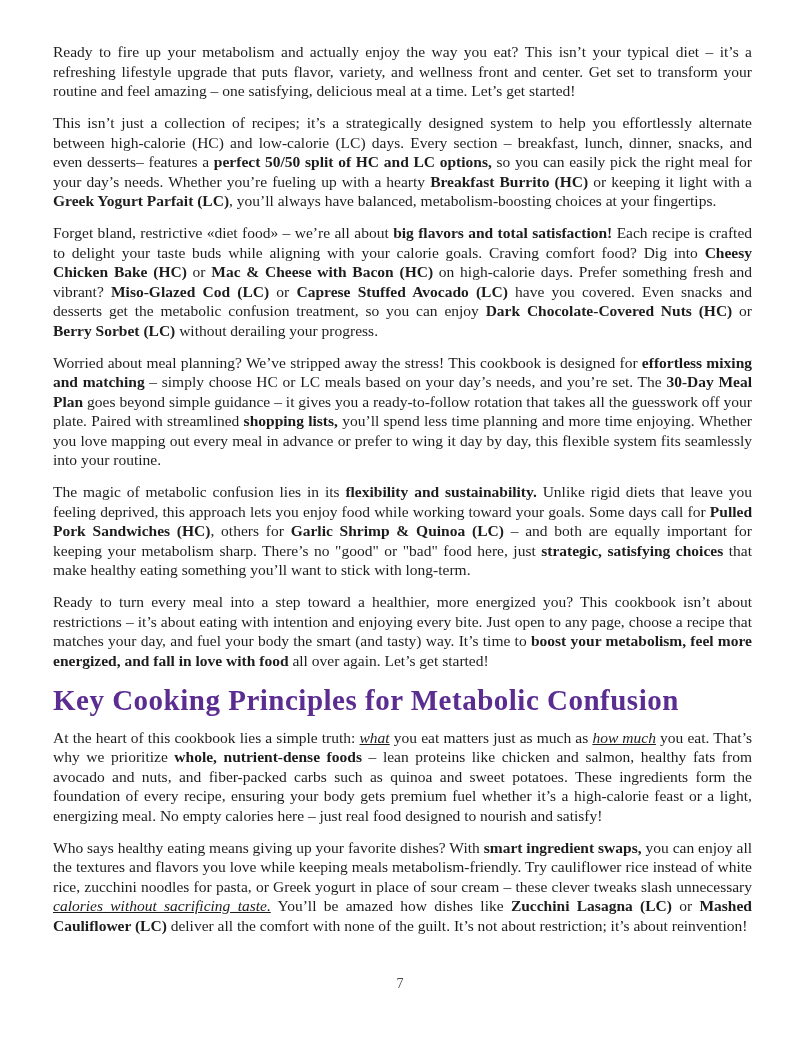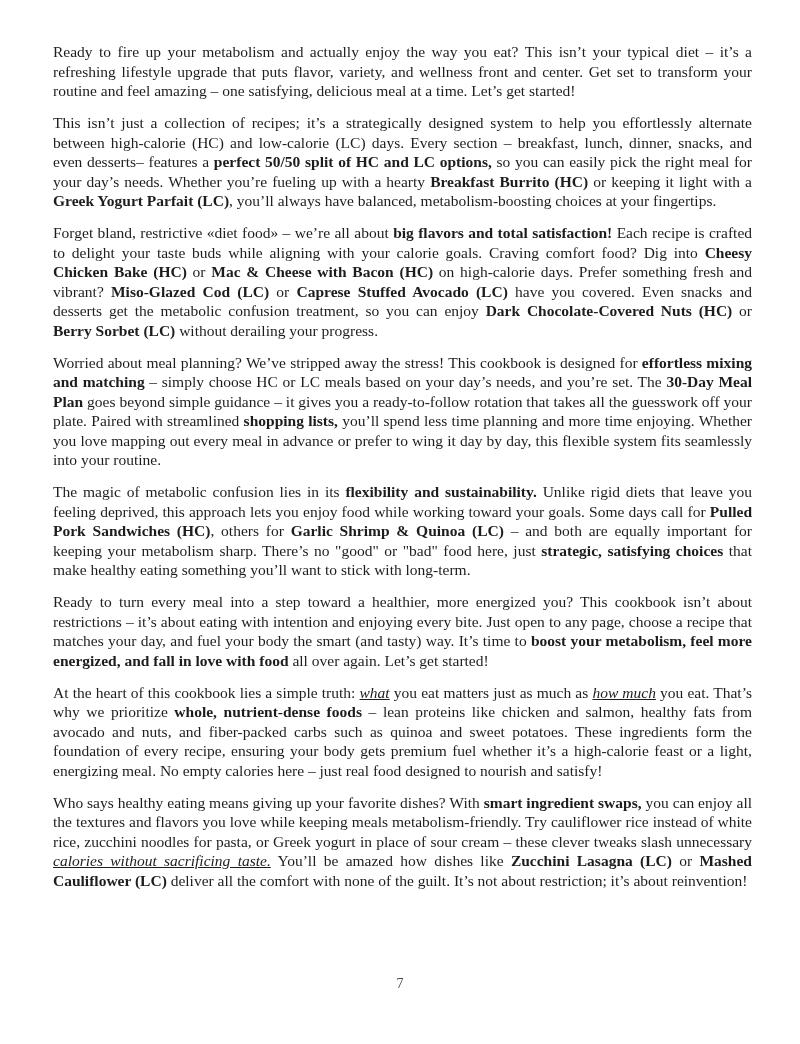--- a/index.html
+++ b/index.html
@@ -51,20 +51,21 @@
   <p class="body-text"><span>This isn’t just a collection of recipes; it’s a strategically designed system to help you effortlessly alternate between high-calorie (HC) and low-calorie (LC) days. Every section – breakfast, lunch, dinner, snacks, and even desserts– features a </span><span class="run-b">perfect 50/50 split of HC and LC options,</span><span> so you can easily pick the right meal for your day’s needs. Whether you’re fueling up with a hearty </span><span class="run-b">Breakfast Burrito (HC)</span><span> or keeping it light with a </span><span class="run-b">Greek Yogurt Parfait (LC)</span><span>, you’ll always have balanced, metabolism-boosting choices at your fingertips.</span></p>
 
   <p class="body-text"><span>Forget bland, restrictive «diet food» – we’re all about </span><span class="run-b">big flavors and total satisfaction!</span><span> Each recipe is crafted to delight your taste buds while aligning with your calorie goals. Craving comfort food? Dig into </span><span class="run-b">Cheesy Chicken Bake (HC)</span><span> or </span><span class="run-b">Mac &amp; Cheese with Bacon (HC)</span><span> on high-calorie days. Prefer something fresh and vibrant? </span><span class="run-b">Miso-Glazed Cod (LC)</span><span> or </span><span class="run-b">Caprese Stuffed Avocado (LC)</span><span> have you covered. Even snacks and desserts get the metabolic confusion treatment, so you can enjoy </span><span class="run-b">Dark Chocolate-Covered Nuts (HC)</span><span> or </span><span class="run-b">Berry Sorbet (LC)</span><span> without derailing your progress.</span></p>
 
   <p class="body-text"><span>Worried about meal planning? We’ve stripped away the stress! This cookbook is designed for </span><span class="run-b">effortless mixing and matching</span><span> – simply choose HC or LC meals based on your day’s needs, and you’re set. The </span><span class="run-b">30-Day Meal Plan</span><span> goes beyond simple guidance – it gives you a ready-to-follow rotation that takes all the guesswork off your plate. Paired with streamlined </span><span class="run-b">shopping lists,</span><span> you’ll spend less time planning and more time enjoying. Whether you love mapping out every meal in advance or prefer to wing it day by day, this flexible system fits seamlessly into your routine.</span></p>
 
   <p class="body-text"><span>The magic of metabolic confusion lies in its </span><span class="run-b">flexibility and sustainability.</span><span> Unlike rigid diets that leave you feeling deprived, this approach lets you enjoy food while working toward your goals. Some days call for </span><span class="run-b">Pulled Pork Sandwiches (HC)</span><span>, others for </span><span class="run-b">Garlic Shrimp &amp; Quinoa (LC)</span><span> – and both are equally important for keeping your metabolism sharp. There’s no "good" or "bad" food here, just </span><span class="run-b">strategic, satisfying choices</span><span> that make healthy eating something you’ll want to stick with long-term.</span></p>
 
   <p class="body-text"><span>Ready to turn every meal into a step toward a healthier, more energized you? This cookbook isn’t about restrictions – it’s about eating with intention and enjoying every bite. Just open to any page, choose a recipe that matches your day, and fuel your body the smart (and tasty) way. It’s time to </span><span class="run-b">boost your metabolism, feel more energized, and fall in love with food</span><span> all over again. Let’s get started!</span></p>
 
+  <h1 class="section-heading">Key Cooking Principles for Metabolic Confusion</h1>
 
   <p class="body-text"><span>At the heart of this cookbook lies a simple truth: </span><span class="run-iu">what</span><span> you eat matters just as much as </span><span class="run-iu">how much</span><span> you eat. That’s why we prioritize </span><span class="run-b">whole, nutrient-dense foods</span><span> – lean proteins like chicken and salmon, healthy fats from avocado and nuts, and fiber-packed carbs such as quinoa and sweet potatoes. These ingredients form the foundation of every recipe, ensuring your body gets premium fuel whether it’s a high-calorie feast or a light, energizing meal. No empty calories here – just real food designed to nourish and satisfy!</span></p>
 
   <p class="body-text"><span>Who says healthy eating means giving up your favorite dishes? With </span><span class="run-b">smart ingredient swaps,</span><span> you can enjoy all the textures and flavors you love while keeping meals metabolism-friendly. Try cauliflower rice instead of white rice, zucchini noodles for pasta, or Greek yogurt in place of sour cream – these clever tweaks slash unnecessary </span><span class="run-iu">calories without sacrificing taste.</span><span> You’ll be amazed how dishes like </span><span class="run-b">Zucchini Lasagna (LC)</span><span> or </span><span class="run-b">Mashed Cauliflower (LC)</span><span> deliver all the comfort with none of the guilt. It’s not about restriction; it’s about reinvention!</span></p>
 
   <div class="page-number">7</div>
 
 </div>
 
 </body></html>

